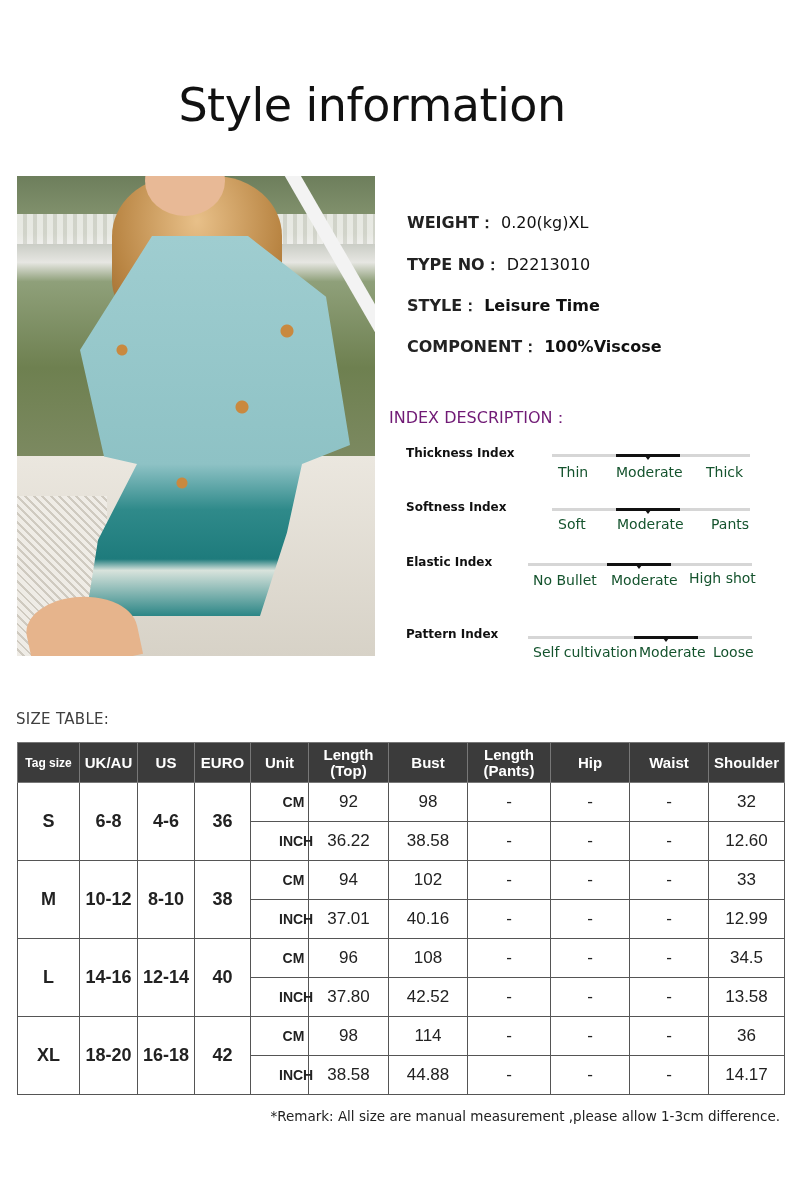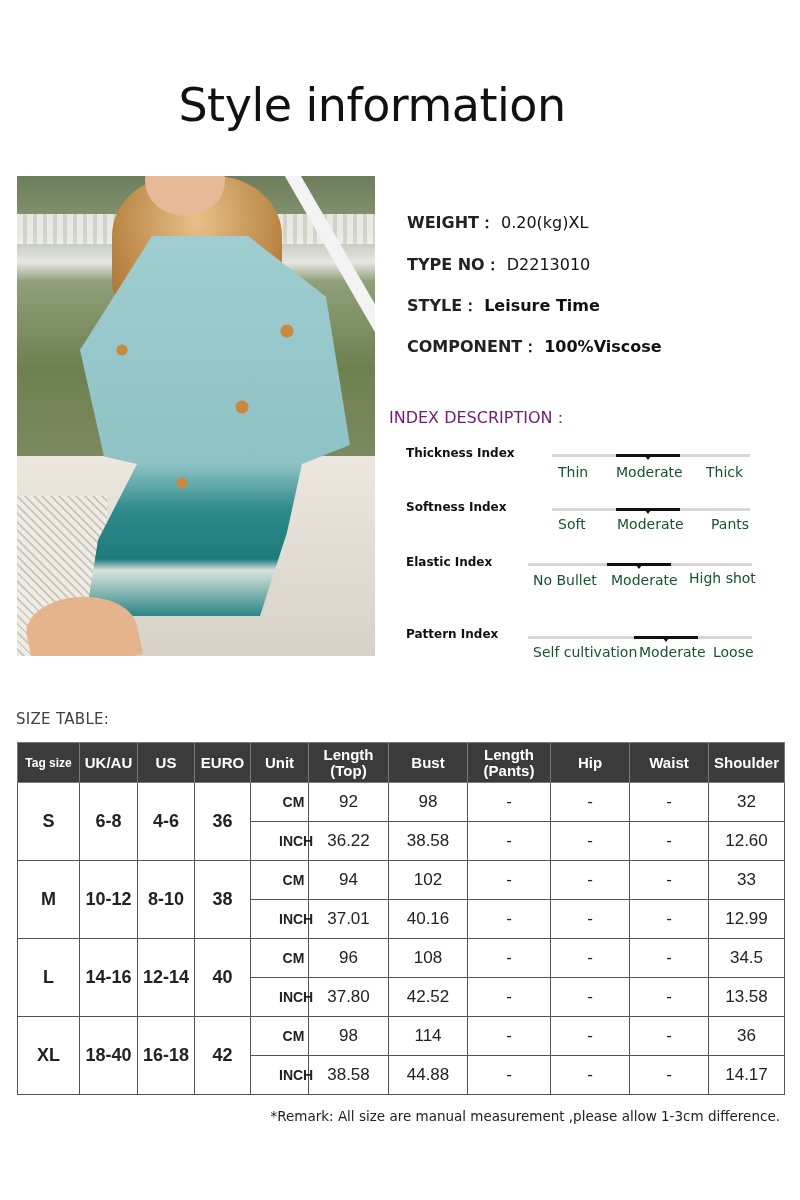--- a/index.html
+++ b/index.html
@@ -210,21 +210,21 @@
       <td>37.80</td>
       <td>42.52</td>
       <td>-</td>
       <td>-</td>
       <td>-</td>
       <td>13.58</td>
     </tr>
 
     <tr>
       <td rowspan="2" class="big">XL</td>
-      <td rowspan="2" class="big">18-40</td>
+      <td rowspan="2" class="big">18-20</td>
       <td rowspan="2" class="big">16-18</td>
       <td rowspan="2" class="big">42</td>
       <td class="unit">CM</td>
       <td>98</td>
       <td>114</td>
       <td>-</td>
       <td>-</td>
       <td>-</td>
       <td>36</td>
     </tr>

